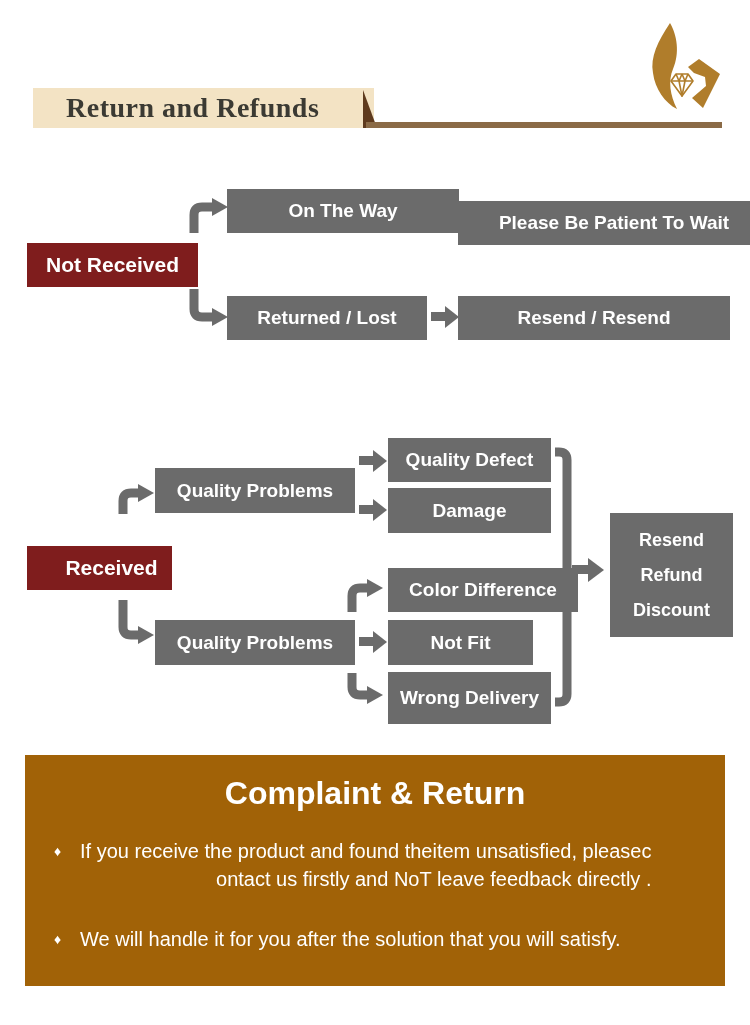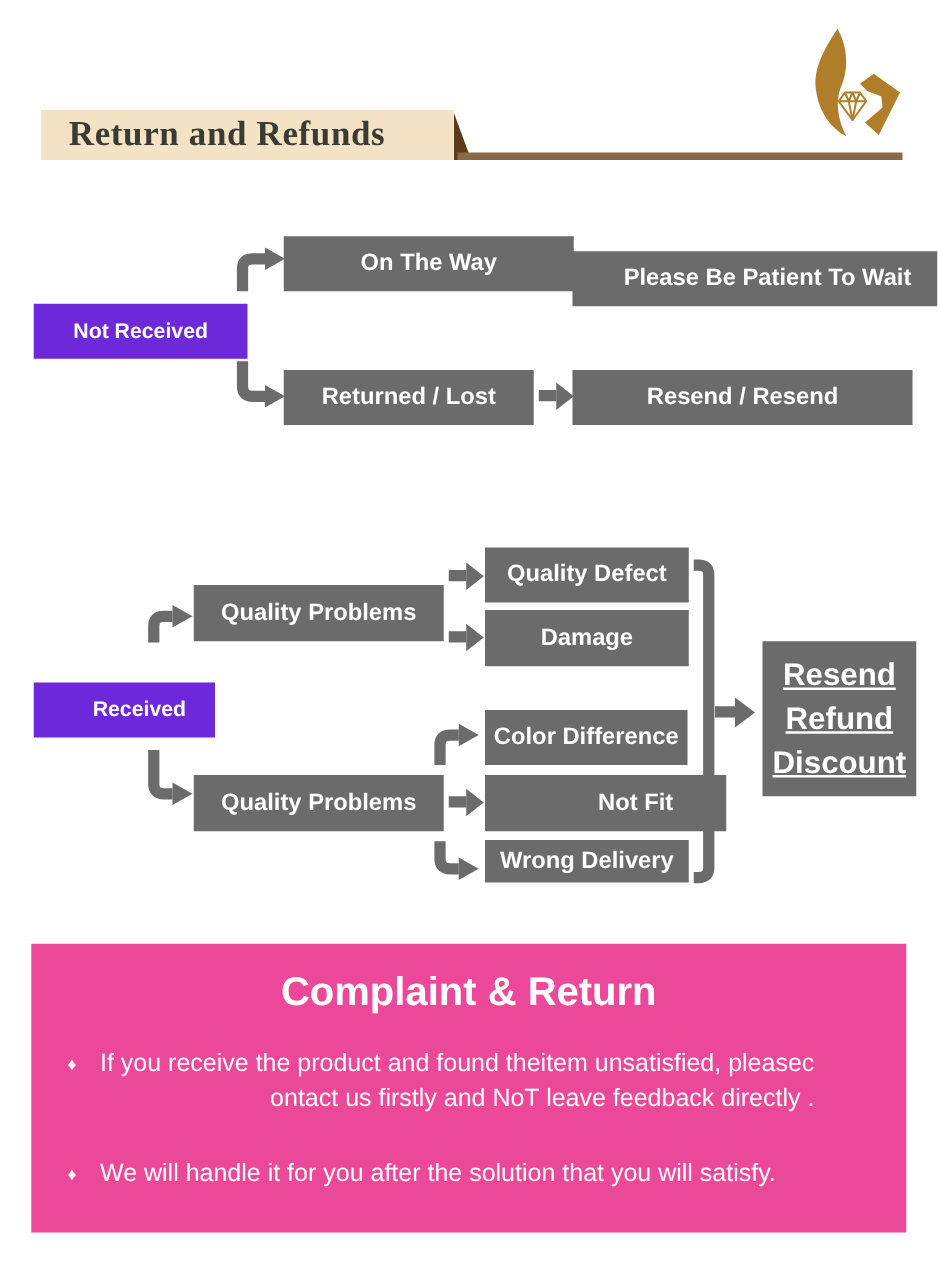--- a/index.html
+++ b/index.html
@@ -1,38 +1,38 @@
 <!DOCTYPE html>
 <html><head>
 <meta charset="utf-8">
 <style>
   html,body{margin:0;padding:0;background:#ffffff;}
   .page{position:relative;width:750px;height:1025px;background:#ffffff;overflow:hidden;
         font-family:"Liberation Sans",sans-serif;}
   
   .ribbon{position:absolute;left:33px;top:88px;width:330px;height:40px;background:#F3E3C4;
-          display:flex;align-items:center;}
+          display:flex;align-items:center;padding-left:11px;}
   .ribbon-title{font-family:"Liberation Serif",serif;font-weight:bold;font-size:28px;
                 color:#3B3A33;padding-left:22px;letter-spacing:0.5px;white-space:nowrap;}
   .ribbon-fold{position:absolute;left:363px;top:90px;width:14px;height:38px;background:#5E3A1D;
                -webkit-clip-path:polygon(0 0,100% 100%,0 100%);clip-path:polygon(0 0,100% 100%,0 100%);}
   .header-rule{position:absolute;left:366px;top:122px;width:356px;height:6px;background:#8A6A46;}
   .logo{position:absolute;left:645px;top:15px;width:85px;height:105px;}
   
   .node{position:absolute;display:flex;align-items:center;justify-content:center;
         color:#ffffff;font-weight:bold;text-align:center;}
   .gray{background:#6B6B6B;font-size:19px;}
-  .pink{background:#6d28d9;font-size:17px;}
-  .result-line{line-height:35px;font-size:25px;text-decoration:underline;}
+  .pink{background:#7f1d1d;font-size:21px;}
+  .result-line{line-height:35px;font-size:18px;}
   .connectors{position:absolute;left:0;top:0;width:750px;height:1025px;pointer-events:none;}
   .ln{fill:none;stroke:#6B6B6B;stroke-width:9px;}
   .br{fill:none;stroke:#6B6B6B;stroke-width:9px;}
   .fl{fill:#6B6B6B;}
   
-  .panel{position:absolute;left:25px;top:755px;width:700px;height:231px;background:#ec4899;}
+  .panel{position:absolute;left:25px;top:755px;width:700px;height:231px;background:#a16207;}
   .panel-title{position:absolute;left:0;top:20px;width:100%;text-align:center;
                color:#ffffff;font-weight:bold;font-size:32px;}
   .bullet{position:absolute;left:29px;display:flex;align-items:flex-start;}
   .bullet-mark{color:#ffffff;font-size:14px;line-height:28px;width:26px;flex:0 0 26px;}
   .bullet-text{color:#ffffff;font-size:20px;line-height:28px;text-align:right;}
   .bullet-text div{white-space:nowrap;}
 </style>
 </head>
 <body>
 
@@ -112,23 +112,23 @@
   <div class="node gray" style="left:227px;top:189px;width:232px;height:44px;">On The Way</div>
   <div class="node gray" style="left:458px;top:189px;width:312px;height:44px;margin-top:12px;">Please Be Patient To Wait</div>
   <div class="node gray" style="left:227px;top:296px;width:200px;height:44px;">Returned / Lost</div>
   <div class="node gray" style="left:458px;top:296px;width:272px;height:44px;">Resend / Resend</div>
 
   <div class="node pink" style="left:27px;top:546px;width:121px;height:44px;padding-left:24px;">Received</div>
   <div class="node gray" style="left:155px;top:468px;width:200px;height:45px;">Quality Problems</div>
   <div class="node gray" style="left:388px;top:438px;width:163px;height:44px;">Quality Defect</div>
   <div class="node gray" style="left:388px;top:488px;width:163px;height:45px;">Damage</div>
   <div class="node gray" style="left:155px;top:620px;width:200px;height:45px;">Quality Problems</div>
-  <div class="node gray" style="left:388px;top:568px;width:162px;height:44px;">Color Difference</div>
-  <div class="node gray" style="left:388px;top:620px;width:145px;height:45px;padding-left:48px;">Not Fit</div>
-  <div class="node gray" style="left:388px;top:672px;width:163px;height:34px;">Wrong Delivery</div>
+  <div class="node gray" style="left:388px;top:568px;width:190px;height:44px;">Color Difference</div>
+  <div class="node gray" style="left:388px;top:620px;width:145px;height:45px;">Not Fit</div>
+  <div class="node gray" style="left:388px;top:672px;width:163px;height:52px;">Wrong Delivery</div>
   <div class="node gray" style="left:610px;top:513px;width:123px;height:124px;flex-direction:column;">
     <div class="result-line">Resend</div>
     <div class="result-line">Refund</div>
     <div class="result-line">Discount</div>
   </div>
 
   <div class="panel">
     <div class="panel-title">Complaint &amp; Return</div>
     <div class="bullet" style="top:82px;">
       <span class="bullet-mark">♦</span>

